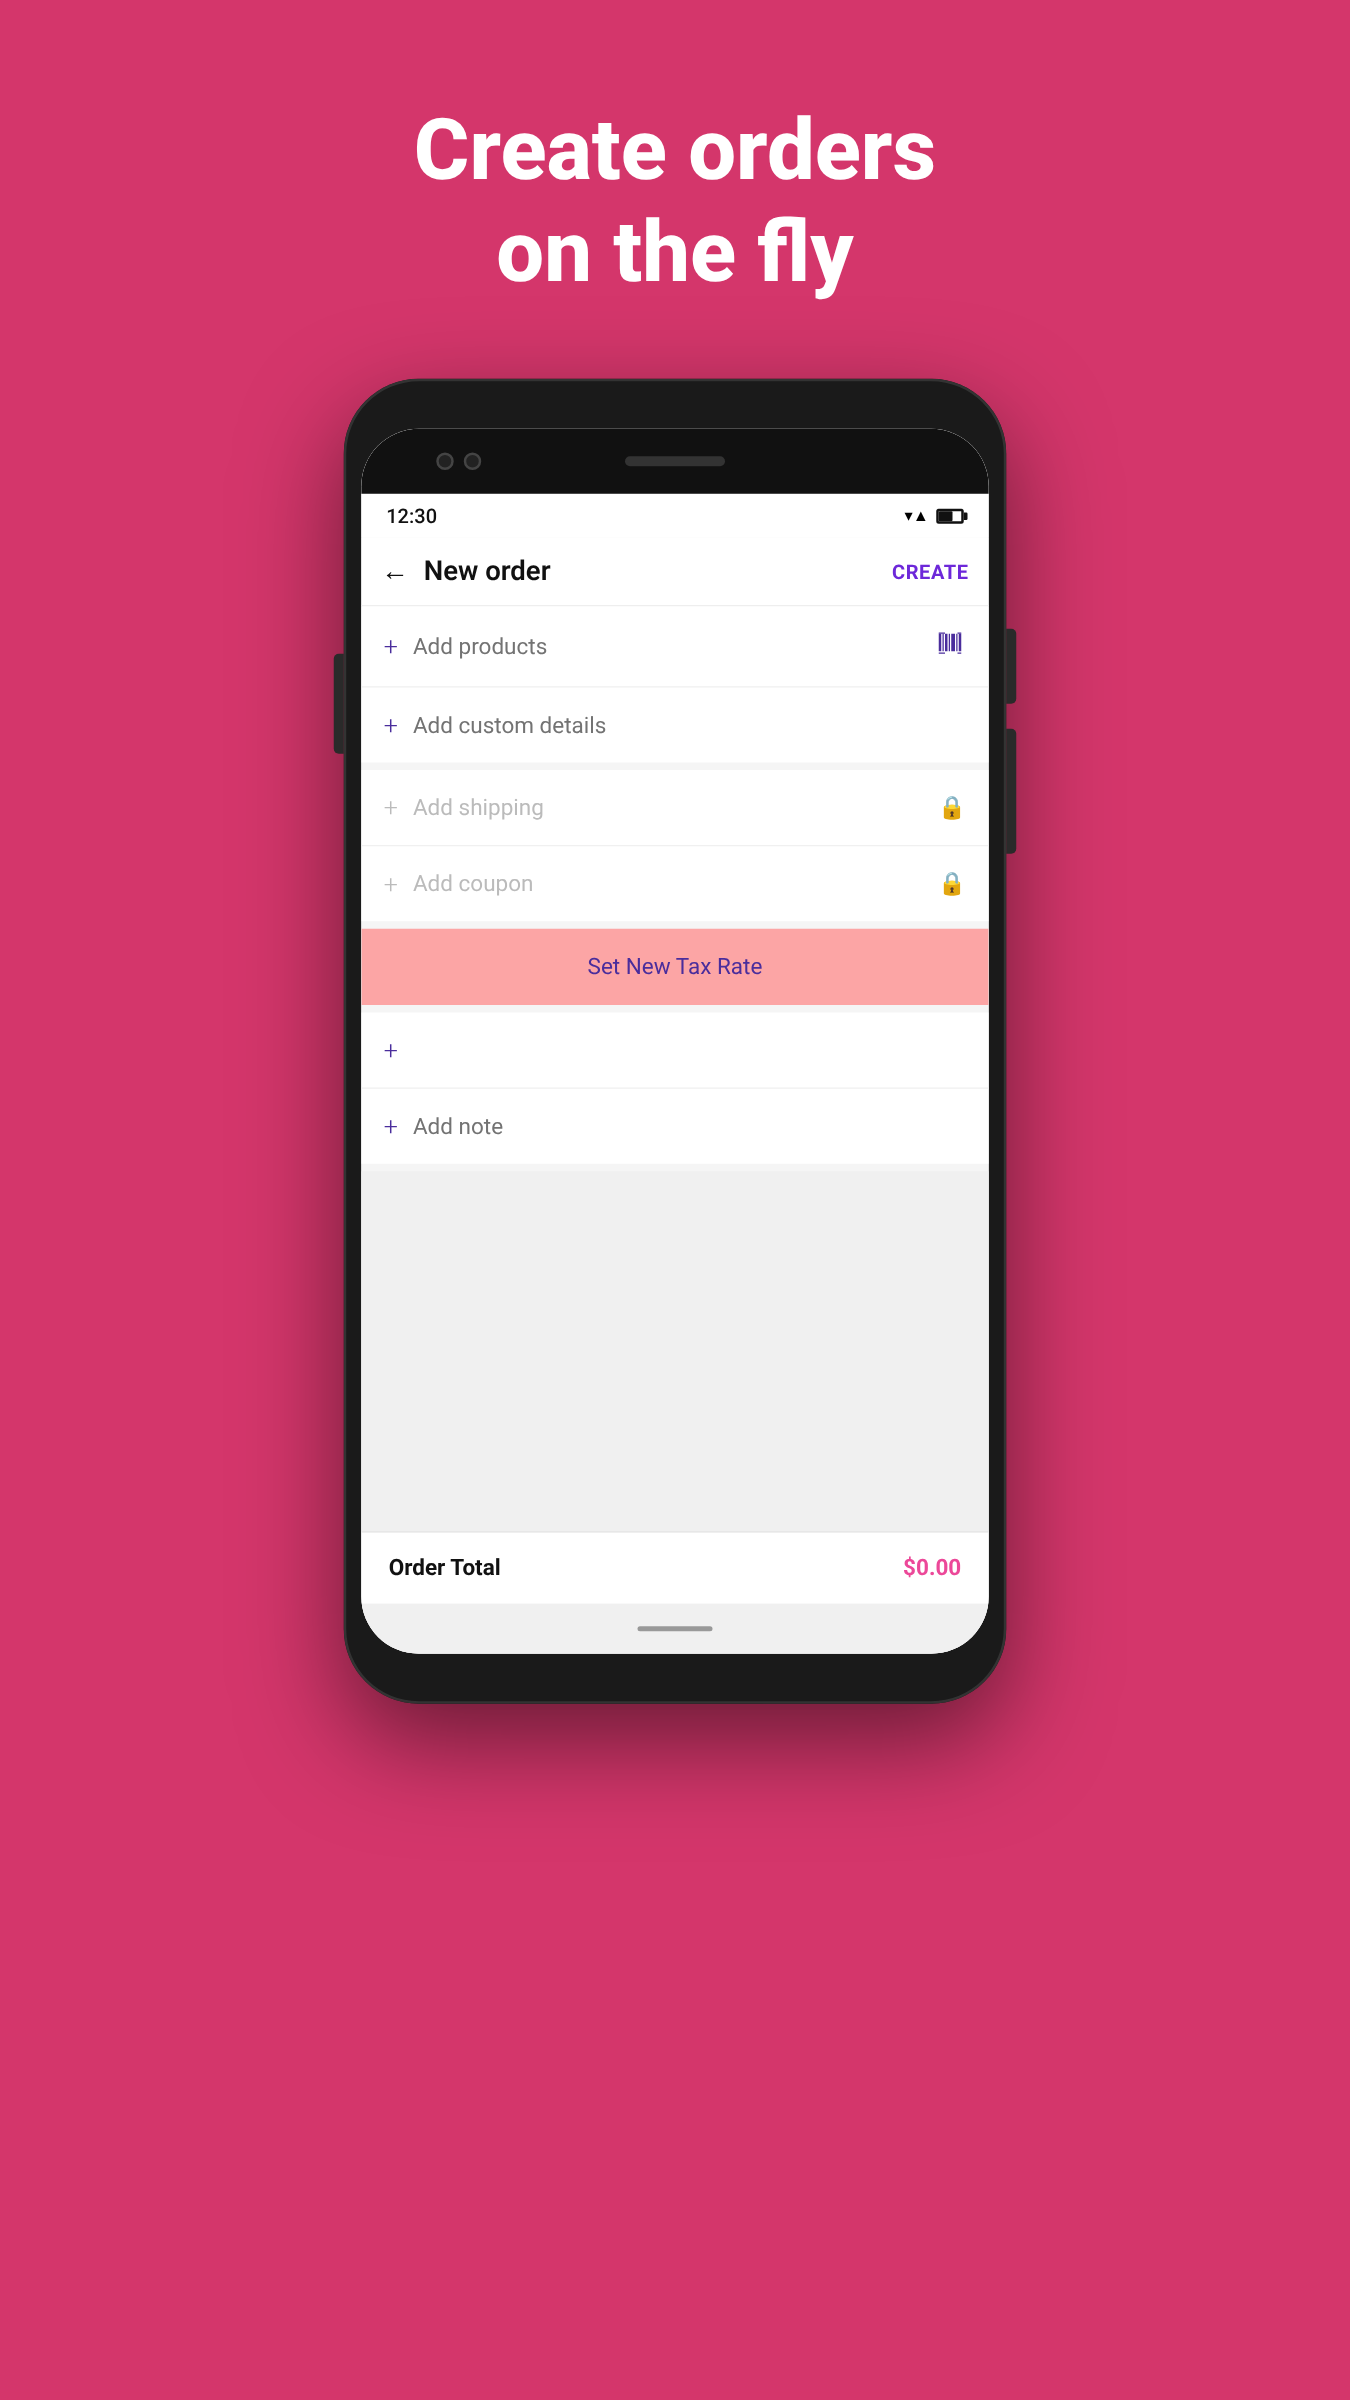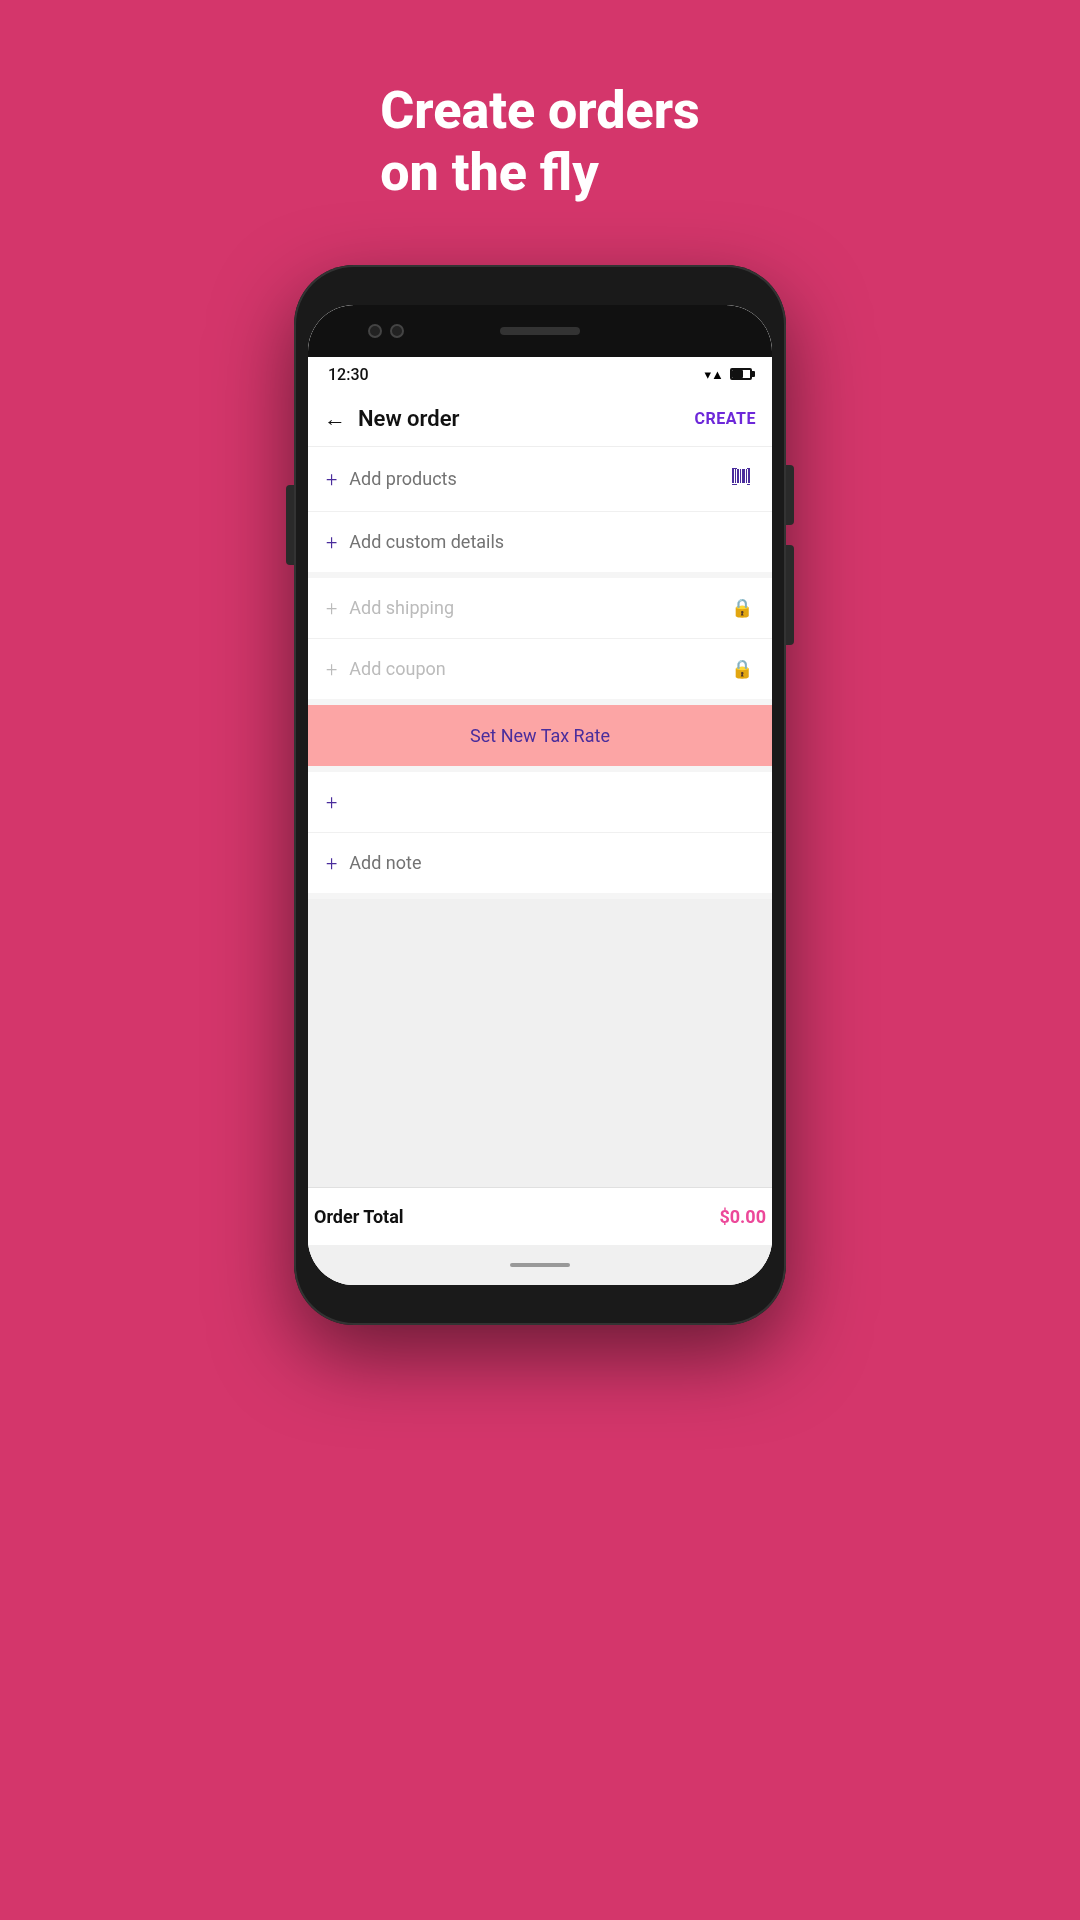--- a/index.html
+++ b/index.html
@@ -10,32 +10,32 @@
       background-color: #d4366b;
       display: flex;
       flex-direction: column;
       align-items: center;
       font-family: 'Roboto', Arial, sans-serif;
       overflow: hidden;
     }
 
     .page-title {
       color: white;
-      font-size: 52px;
+      font-size: 68px;
       font-weight: 800;
-      text-align: left;
+      text-align: center;
       margin-top: 80px;
       line-height: 1.2;
       padding: 0 60px;
     }
 
     .phone-wrapper {
       margin-top: 60px;
       position: relative;
-      width: 492px;
+      width: 530px;
       height: 1060px;
     }
 
     
     .phone-shell {
       position: absolute;
       top: 0; left: 0; right: 0; bottom: 0;
       background: #1a1a1a;
       border-radius: 60px;
       box-shadow: 0 30px 80px rgba(0,0,0,0.5), inset 0 0 0 2px #333;
@@ -294,21 +294,21 @@
       flex: 1;
       background: #f0f0f0;
     }
 
     
     .order-total-bar {
       background: white;
       display: flex;
       justify-content: space-between;
       align-items: center;
-      padding: 18px 6px;
+      padding: 18px 22px;
       flex-shrink: 0;
       border-top: 1px solid #e0e0e0;
     }
 
     .order-total-label {
       font-size: 18px;
       font-weight: 700;
       color: #111;
     }
 

